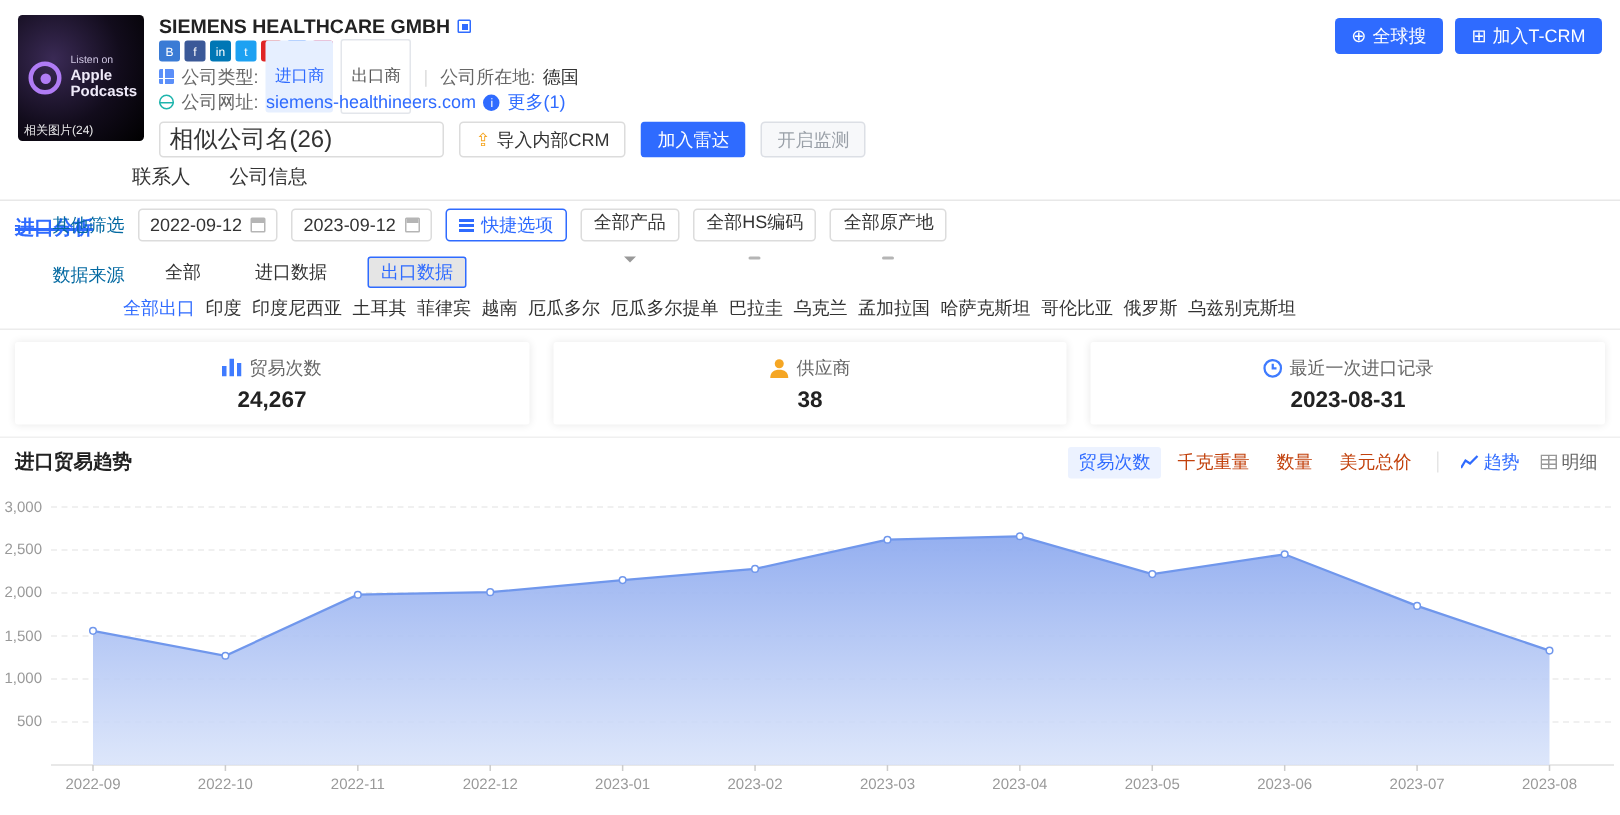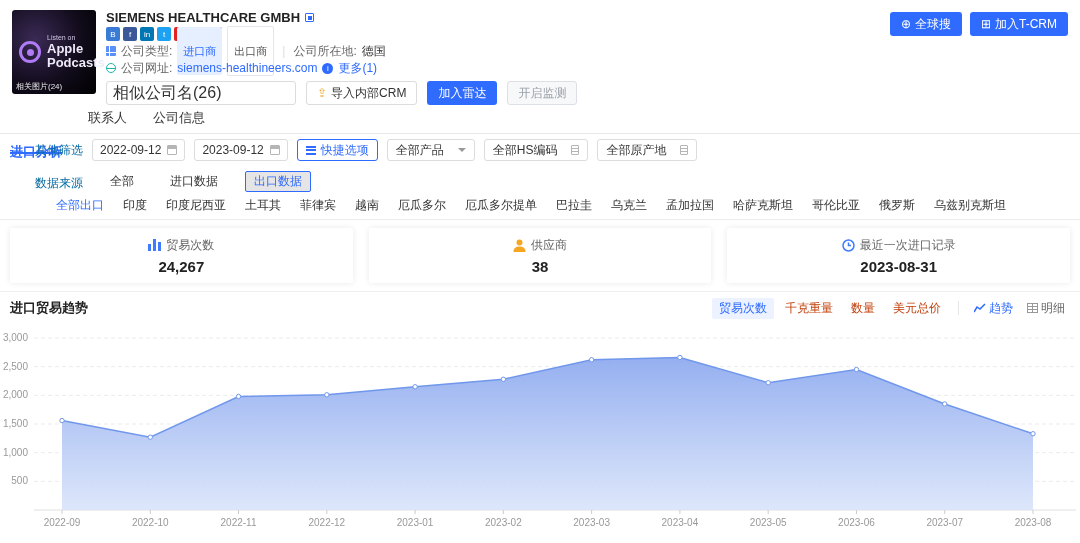--- a/index.html
+++ b/index.html
@@ -10,21 +10,21 @@
 
   
   .header { height:104px; padding:10px 12px 0; display:flex; }
   .logo-art { width:84px; height:84px; flex:0 0 84px; background:radial-gradient(circle at 28% 35%, #3a2a55 0%, #120c1c 55%, #000 100%);
               border-radius:3px; position:relative; display:flex; align-items:center; padding-left:7px; gap:6px; cursor:pointer; }
   .ap-icon { width:22px; height:22px; border:3px solid #b07cf5; border-radius:50%; position:relative; flex:0 0 22px; }
   .ap-icon::after { content:""; position:absolute; left:50%; top:50%; width:7px; height:7px; margin:-3.5px 0 0 -3.5px;
                     background:#b07cf5; border-radius:50%; }
   .ap-text { display:flex; flex-direction:column; line-height:1.1; }
   .ap-listen { color:#cfc6e2; font-size:7px; }
-  .ap-brand { color:#efeaf9; font-size:13px; font-weight:bold; width:44px; }
+  .ap-brand { color:#efeaf9; font-size:10px; font-weight:bold; width:44px; }
   .logo-caption { position:absolute; left:4px; bottom:2px; color:#fff; font-size:8px; opacity:.9; }
 
   .info { margin-left:10px; display:flex; flex-direction:column; }
   .name-row { display:flex; align-items:center; gap:5px; height:15px; }
   .company-name { font-size:13px; font-weight:bold; color:#222; }
   .copy-icon { width:9px; height:9px; border:1px solid #2f6bff; border-radius:1px; position:relative; }
   .copy-icon::after { content:""; position:absolute; left:2px; top:2px; width:4px; height:4px; background:#2f6bff; }
 
   .social-row { display:flex; gap:3px; margin-top:2px; height:14px; }
   .social-icon { width:14px; height:14px; border-radius:2px; color:#fff; font-size:8px; display:flex;
@@ -70,29 +70,29 @@
   .filter-row { height:32px; display:flex; align-items:center; gap:9px; padding-left:35px; }
   .flabel { color:#0369a1; }
   .date-input { height:22px; border:1px solid #dcdcdc; border-radius:3px; display:flex; align-items:center;
                 gap:6px; padding:0 7px; cursor:pointer; background:#fff; }
   .i-cal { width:10px; height:10px; border:1px solid #b5b5b5; border-radius:1px;
            background:linear-gradient(#b5b5b5 0 3px, transparent 3px); }
   .btn-quick { height:22px; border:1px solid #2f6bff; color:#2f6bff; background:#fff; border-radius:3px;
                display:inline-flex; align-items:center; gap:5px; padding:0 8px; cursor:pointer; font-family:inherit; font-size:12px; }
   .i-list { width:10px; height:9px; background:repeating-linear-gradient(#2f6bff 0 2px, transparent 2px 3.5px); }
   .select { height:22px; border:1px solid #dcdcdc; border-radius:3px; display:flex; align-items:center;
-            gap:14px; padding:0 8px; cursor:pointer; background:#fff; color:#333; }
+            gap:14px; padding:0 8px; cursor:pointer; background:#fff; color:#333;flex-direction:column; }
   .i-doc { width:8px; height:10px; border:1px solid #b5b5b5; border-radius:1px;
            background:linear-gradient(transparent 0 2px, #b5b5b5 2px 3px, transparent 3px 5px, #b5b5b5 5px 6px, transparent 6px); }
 
   .source-row { height:26px; display:flex; align-items:flex-end; gap:18px; padding-left:35px; }
   .src-opt { color:#333; cursor:pointer; padding:1px 8px; border:1px solid transparent; border-radius:2px;margin-top:40px; }
   .src-opt.active { color:#2f6bff; border-color:#2f6bff; background:#e5e5e5; }
 
-  .country-row { height:28px; display:flex; align-items:center; gap:19px; padding:0 14px 0 56px;
+  .country-row { height:28px; display:flex; align-items:center; gap:7px; padding:0 14px 0 82px;
                  border-bottom:1px solid #ececec; white-space:nowrap; overflow:hidden; }
   .country { color:#333; cursor:pointer; }
   .country.active { color:#2f6bff; }
 
   
   .cards-row { height:72px; display:flex; gap:16px; padding:8px 10px; border-bottom:1px solid #f0f0f0; }
   .stat-card { flex:1; background:#fff; border-radius:2px; box-shadow:0 0 6px rgba(0,0,0,.09);
                display:flex; flex-direction:column; align-items:center; justify-content:center; gap:4px; }
   .stat-top { display:flex; align-items:center; gap:5px; color:#666; }
   .stat-value { font-size:15px; font-weight:bold; color:#222; }

